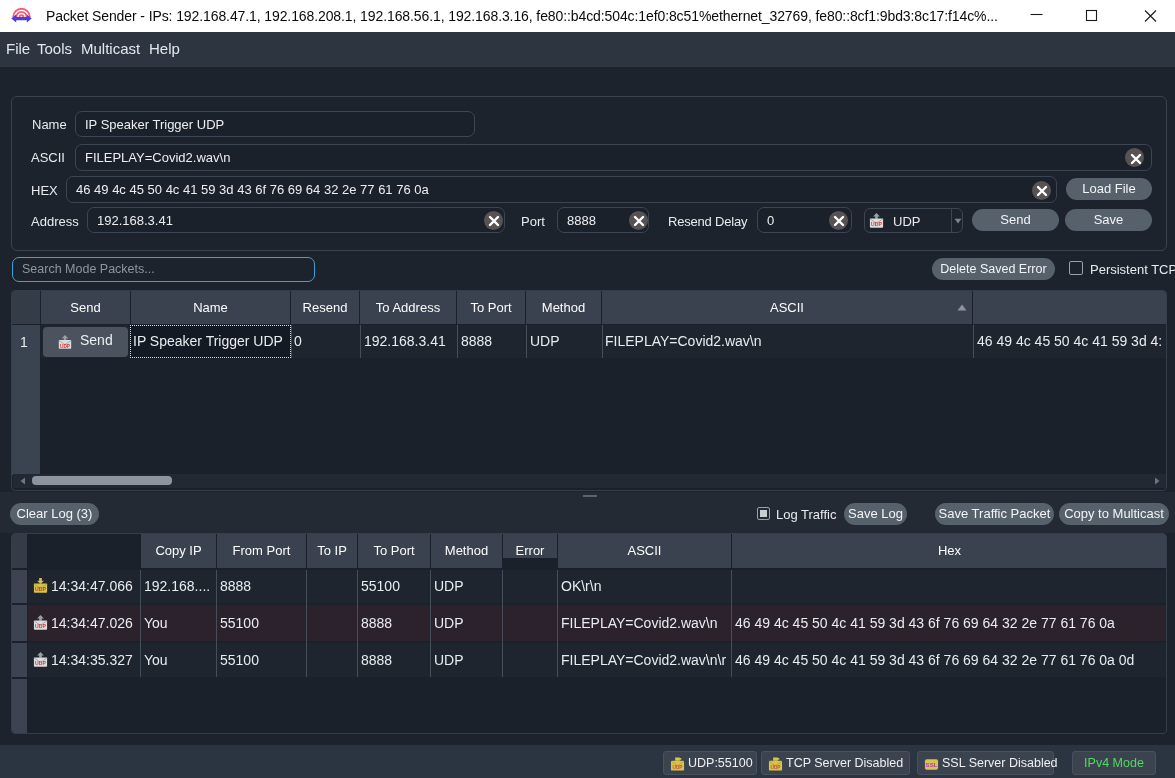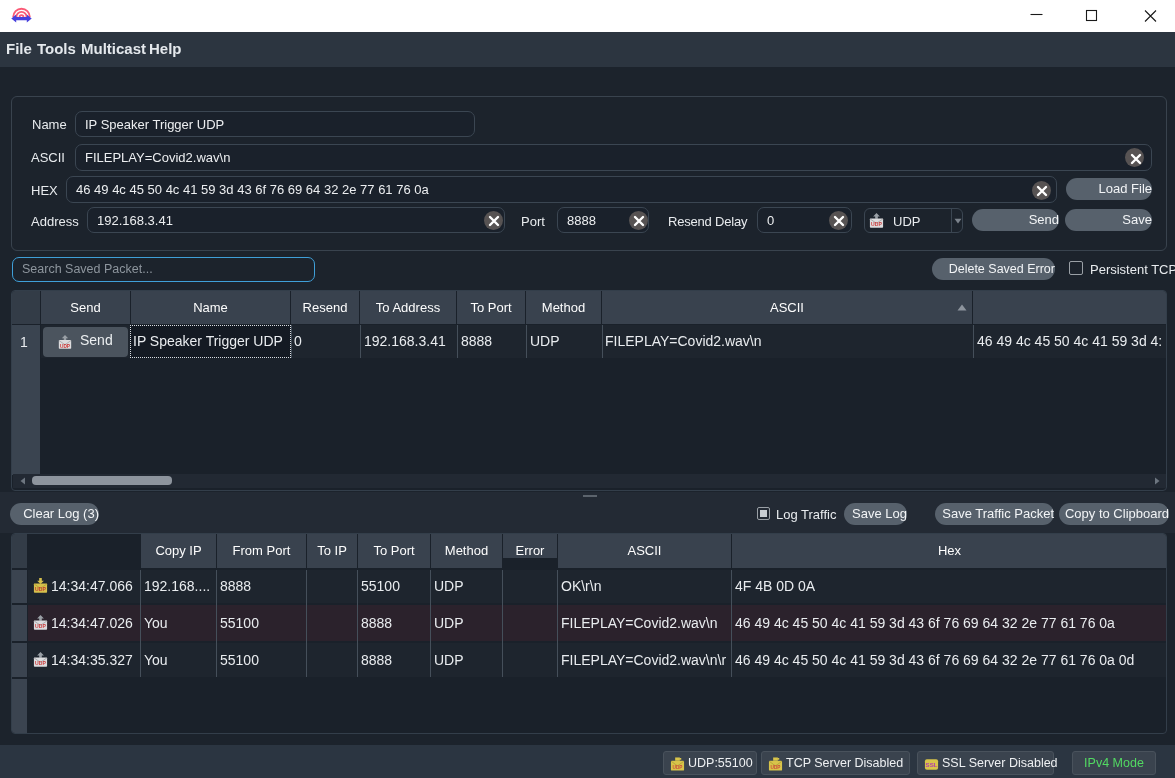--- a/index.html
+++ b/index.html
@@ -1,33 +1,33 @@
 <!DOCTYPE html>
 <html><head>
 <meta charset="utf-8">
 <style>
 * { margin:0; padding:0; box-sizing:border-box; }
 html,body { width:1175px; height:778px; overflow:hidden; background:#1c232c; font-family:"Liberation Sans", sans-serif; }
 .abs { position:absolute; }
 #titlebar { left:0; top:0; width:1175px; height:32px; background:#ffffff; }
 #title-text { left:46px; top:8px; font-size:14px; letter-spacing:-0.1px; color:#0a0a0a; white-space:nowrap; }
 #menubar { left:0; top:32px; width:1175px; height:35px; background:#2c3540; color:#e4e8ec; font-size:15px; }
-.menu-item { position:absolute; top:8px;font-weight:bold; }
+.menu-item { position:absolute; top:8px; }
 #main { left:0; top:67px; width:1175px; height:670px; background:#1c232c; }
 #statusbar { left:0; top:745px; width:1175px; height:33px; background:#2b3541; }
 .sbtn { position:absolute; top:6px; height:24px; background:#3a434e; border:1px solid #49525c; border-radius:3px; color:#eef0f2; font-size:12.5px; line-height:22px; white-space:nowrap; }
 .sicon { position:absolute; left:5px; top:5px; }
 
 
 #panel { left:11px; top:96px; width:1156px; height:155px; border:1px solid #39434e; border-radius:6px; }
 .flabel { color:#e8ebee; font-size:13px; white-space:nowrap; }
 .finput { position:absolute; border:1px solid #3b4652; border-radius:7px; background:#1a212b; color:#eceef0; font-size:13px; line-height:25px; padding-left:9px; white-space:nowrap; overflow:hidden; }
 .xbtn { position:absolute; width:19px; height:19px; border-radius:50%; background:#575353; }
 .xbtn svg { position:absolute; left:4.5px; top:4.5px; }
-.btn { position:absolute; background:#57616c; border-radius:11px; color:#f2f4f6; font-size:13px; text-align:right; white-space:nowrap; height:22px; line-height:22px; }
+.btn { position:absolute; background:#57616c; border-radius:11px; color:#f2f4f6; font-size:13px; text-align:center; white-space:nowrap; height:22px; line-height:22px; }
 .hcell { position:absolute; background:#39424e; color:#fdfdfd; font-size:13px; text-align:center; }
 .tcell { position:absolute; color:#e9ecef; font-size:14px; white-space:nowrap; overflow:hidden; }
 </style>
 </head>
 <body>
 <svg width="0" height="0" style="position:absolute">
   <defs>
     <g id="env-send">
       <path d="M9 0 L12.6 3.6 L10.4 3.6 L10.4 6.2 L7.6 6.2 L7.6 3.6 L5.4 3.6 Z" fill="#9aa0a6"></path>
       <rect x="2" y="5.8" width="14" height="9.8" rx="0.8" fill="#dcdcde"></rect>
@@ -52,20 +52,21 @@
 
 <div class="abs" id="titlebar">
   <svg class="abs" style="left:11px;top:4px" width="21" height="20" viewBox="0 0 21 20">
     <g fill="none" stroke="#fb5a76" stroke-width="1.9">
       <path d="M2.2 13 A 8.3 8.3 0 0 1 18.8 13"></path>
       <path d="M5.4 13 A 5.1 5.1 0 0 1 15.6 13"></path>
       <path d="M8.6 13 A 1.9 1.9 0 0 1 12.4 13"></path>
     </g>
     <path d="M0.3 14.6 L5.2 10.6 L5.2 13 L15.8 13 L15.8 10.6 L20.7 14.6 L15.8 18.6 L15.8 16.2 L5.2 16.2 L5.2 18.6 Z" fill="#4740dd"></path>
   </svg>
+  <span class="abs" id="title-text">Packet Sender - IPs: 192.168.47.1, 192.168.208.1, 192.168.56.1, 192.168.3.16, fe80::b4cd:504c:1ef0:8c51%ethernet_32769, fe80::8cf1:9bd3:8c17:f14c%...</span>
   <svg class="abs" style="left:1026px;top:0" width="149" height="32" viewBox="0 0 149 32">
     <g stroke="#1a1a1a" stroke-width="1.1" fill="none">
       <path d="M4.5 14.5 L16.5 14.5"></path>
       <rect x="60.5" y="10.5" width="10" height="10"></rect>
       <path d="M119 10.5 L130 21.5 M130 10.5 L119 21.5"></path>
     </g>
   </svg>
 </div>
 
 <div class="abs" id="menubar">
@@ -126,21 +127,21 @@
     <use href="#env-send"></use>
   </svg>
 <span class="abs flabel" style="left:893px;top:214px">UDP</span>
 <svg class="abs" style="left:954px;top:218px" width="8" height="6" viewBox="0 0 8 6">
     <path d="M0.5 0.8 L7.5 0.8 L4 5.5 Z" fill="#7b838c"></path>
   </svg>
 
 <div class="btn" style="left:972px;top:209px;width:87px">Send</div>
 <div class="btn" style="left:1065px;top:209px;width:87px">Save</div>
 
-<div class="abs" style="left:12px;top:257px;width:303px;height:25px;border:1px solid #3f9fd8;border-radius:7px;color:#8d959d;font-size:12.5px;line-height:23px;padding-left:9px">Search Saved Packet...</div>
+<div class="abs" style="left:12px;top:257px;width:303px;height:25px;border:1px solid #3f9fd8;border-radius:7px;color:#8d959d;font-size:12.5px;line-height:23px;padding-left:9px">Search Mode Packets...</div>
 <div class="btn" style="left:932px;top:258px;width:123px;font-size:12.5px">Delete Saved Error</div>
 <div class="abs" style="left:1069px;top:261px;width:14px;height:14px;border:1px solid #9aa0a6;border-radius:2px"></div>
 <span class="abs flabel" style="left:1090px;top:262px">Persistent TCP</span>
 
 <div class="abs" id="table1" style="left:11px;top:290px;width:1156px;height:201px;border:1px solid #333e4a;border-radius:4px;background:#1a212a;overflow:hidden">
 
   <div class="hcell" style="left:0;top:0;width:28px;height:33px;background:#333c47"></div>
   <div class="hcell" style="left:29px;top:0;width:89px;height:33px;line-height:33px">Send</div>
   <div class="hcell" style="left:119px;top:0;width:159px;height:33px;line-height:33px">Name</div>
   <div class="hcell" style="left:279px;top:0;width:68px;height:33px;line-height:33px">Resend</div>
@@ -191,21 +192,21 @@
 
 <div class="abs" style="left:583px;top:494.5px;width:14px;height:2px;background:#5c646d"></div>
 
 <div class="btn" style="left:10px;top:503px;width:89px">Clear Log (3)</div>
 <div class="abs" style="left:757px;top:507px;width:13px;height:13px;border:1px solid #9aa0a6;border-radius:2px">
     <div class="abs" style="left:2px;top:2px;width:7px;height:7px;background:#c9ced3"></div>
   </div>
 <span class="abs flabel" style="left:776px;top:507px">Log Traffic</span>
 <div class="btn" style="left:844px;top:503px;width:63px">Save Log</div>
 <div class="btn" style="left:935px;top:503px;width:119px">Save Traffic Packet</div>
-<div class="btn" style="left:1059px;top:503px;width:110px">Copy to Clipboard</div>
+<div class="btn" style="left:1059px;top:503px;width:110px">Copy to Multicast</div>
 
 <div class="abs" id="table2" style="left:11px;top:533px;width:1156px;height:201px;border:1px solid #333e4a;border-radius:4px;background:#1a212a;overflow:hidden">
 
   <div class="hcell" style="left:0;top:0;width:15px;height:34px;background:#333c47"></div>
   <div class="hcell" style="left:129px;top:0;width:75px;height:34px;line-height:34px">Copy IP</div>
   <div class="hcell" style="left:205px;top:0;width:89px;height:34px;line-height:34px">From Port</div>
   <div class="hcell" style="left:295px;top:0;width:50px;height:34px;line-height:34px">To IP</div>
   <div class="hcell" style="left:346px;top:0;width:72px;height:34px;line-height:34px">To Port</div>
   <div class="hcell" style="left:419px;top:0;width:71px;height:34px;line-height:34px">Method</div>
   <div class="hcell" style="left:491px;top:0;width:54px;height:24px;line-height:34px">Error</div>
@@ -220,21 +221,20 @@
   <div class="abs" style="left:16px;top:36px;width:1139px;height:33px;background:#1e252e"></div>
   <svg class="abs" style="left:20px;top:44px" width="17" height="16" viewBox="0 0 18 17">
       <use href="#env-recv"></use>
     </svg>
   <div class="tcell" style="left:39px;top:44px;width:88px">14:34:47.066</div>
   <div class="tcell" style="left:132px;top:44px;width:70px">192.168....</div>
   <div class="tcell" style="left:208px;top:44px;width:84px">8888</div>
   <div class="tcell" style="left:349px;top:44px;width:67px">55100</div>
   <div class="tcell" style="left:422px;top:44px;width:66px">UDP</div>
   <div class="tcell" style="left:549px;top:44px;width:168px">OK\r\n</div>
-  <div class="tcell" style="left:723px;top:44px;width:430px">4F 4B 0D 0A</div>
 
   <div class="abs" style="left:16px;top:71px;width:1139px;height:36px;background:#2b222c"></div>
   <svg class="abs" style="left:20px;top:81px" width="17" height="16" viewBox="0 0 18 17">
       <use href="#env-send"></use>
     </svg>
   <div class="tcell" style="left:39px;top:81px;width:88px">14:34:47.026</div>
   <div class="tcell" style="left:132px;top:81px;width:70px">You</div>
   <div class="tcell" style="left:208px;top:81px;width:84px">55100</div>
   <div class="tcell" style="left:349px;top:81px;width:67px">8888</div>
   <div class="tcell" style="left:422px;top:81px;width:66px">UDP</div>

